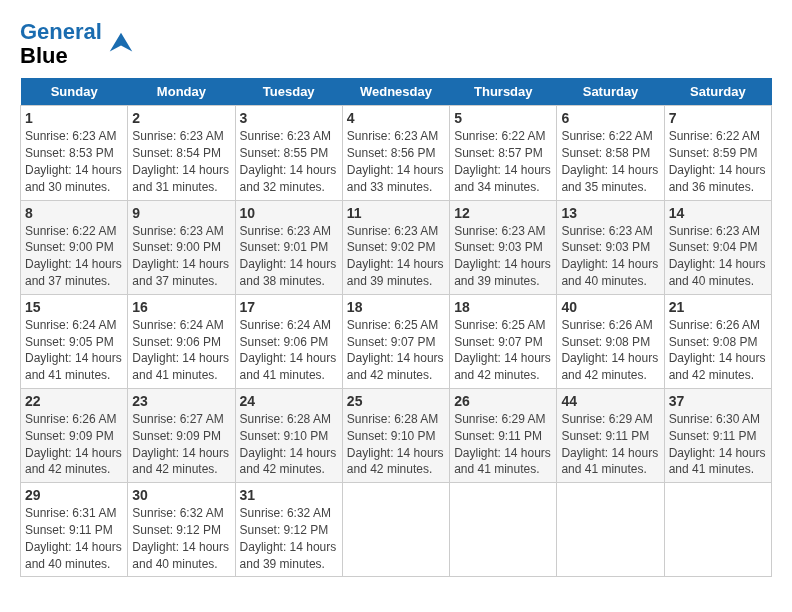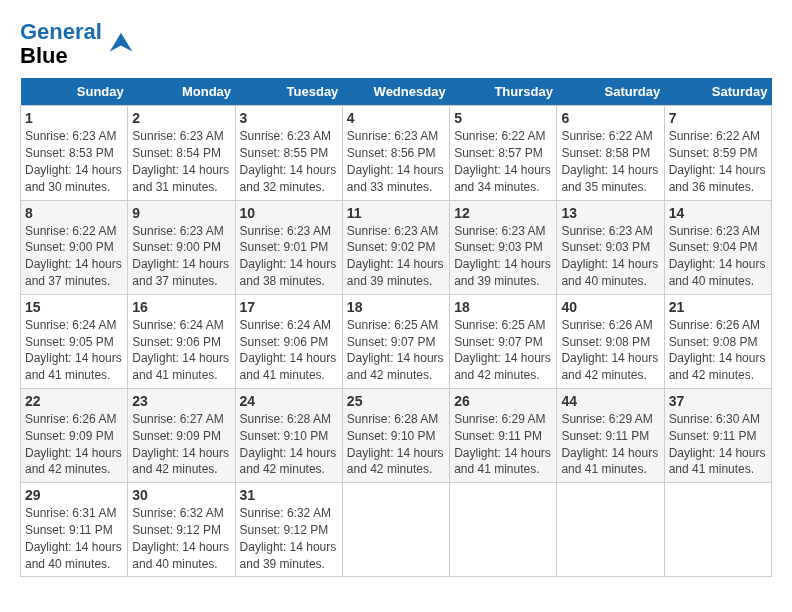--- a/index.html
+++ b/index.html
@@ -48,21 +48,21 @@
     }
     .calendar-table {
       width: 100%;
       border-collapse: collapse;
       font-size: 11px;
     }
     .calendar-table th {
       background-color: #1a6cb0;
       color: #fff;
       padding: 6px 4px;
-      text-align: right;
+      text-align: center;
       font-size: 13px;
       font-weight: bold;
     }
     .calendar-table td {
       border: 1px solid #ccc;
       vertical-align: top;
       padding: 4px;
       width: calc(100% / 7);
       height: 80px;
       background: #fff;

